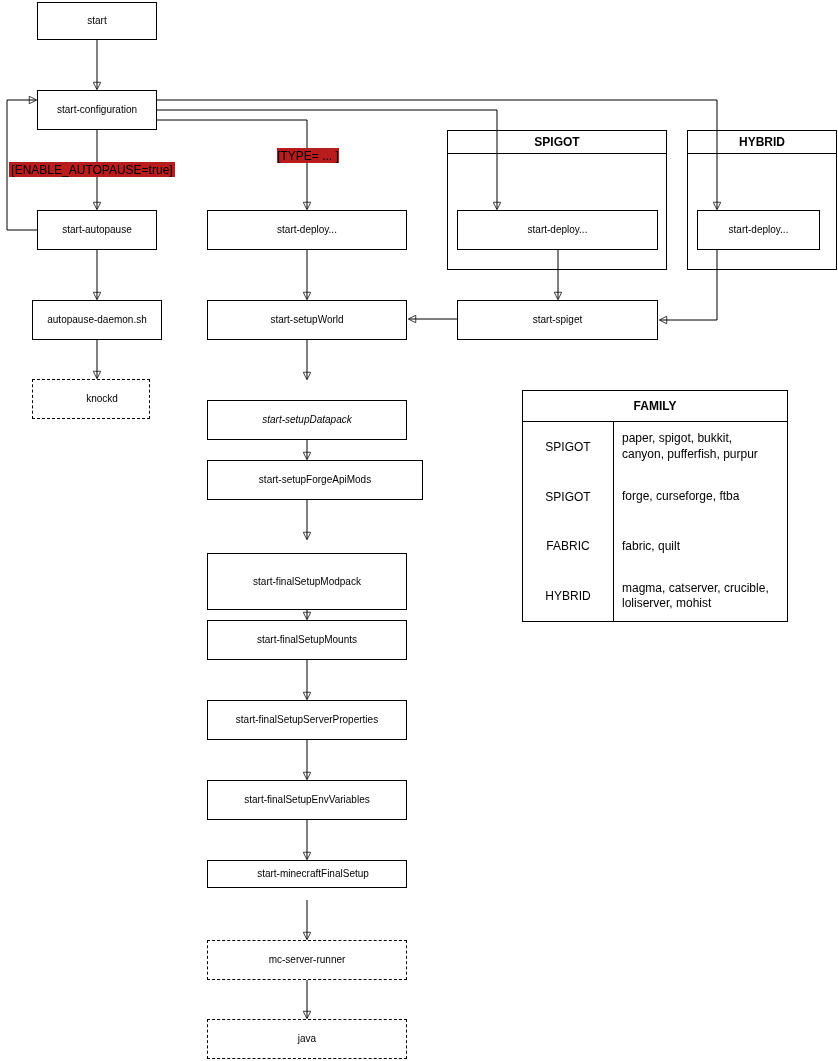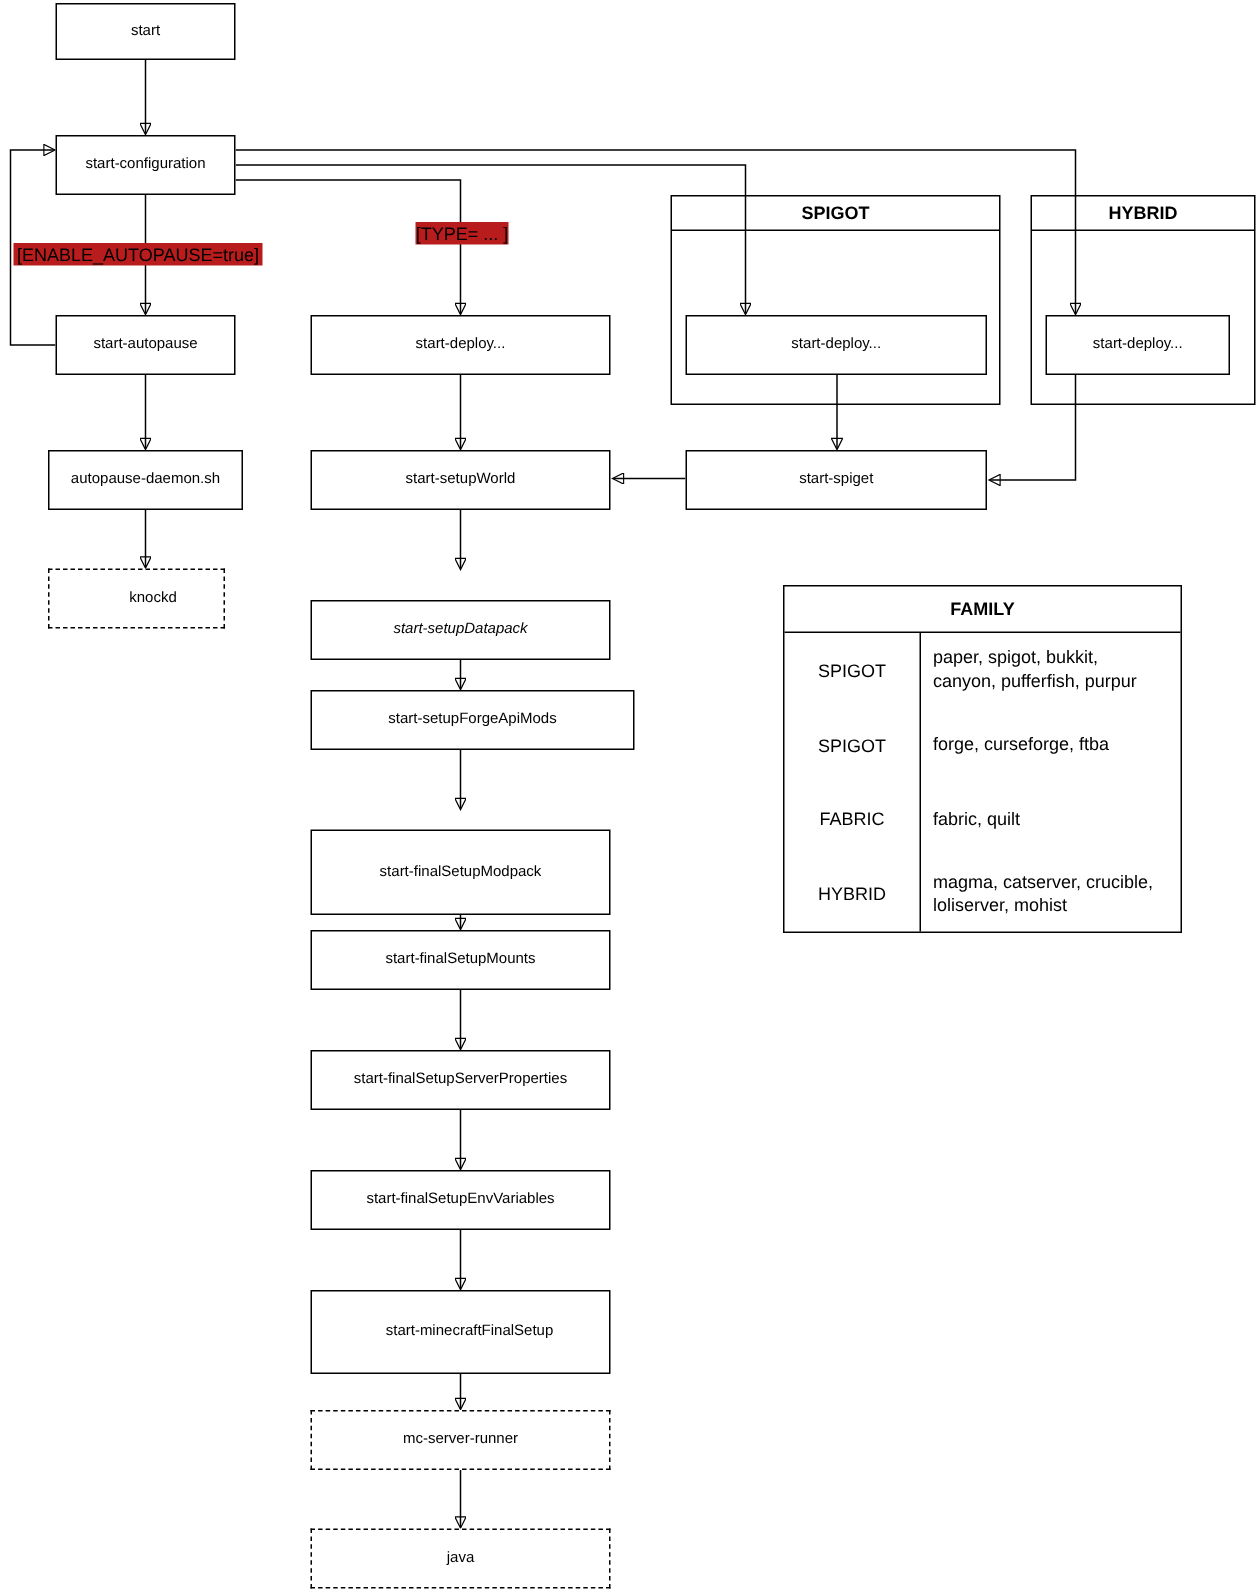--- a/index.html
+++ b/index.html
@@ -108,21 +108,21 @@
   <div class="node dashed" style="left:32px; top:379px; width:118px; height:40px;padding-left:22px;">knockd</div>
 
   <div class="node" style="left:207px; top:210px; width:200px; height:40px;">start-deploy...</div>
   <div class="node" style="left:207px; top:300px; width:200px; height:40px;">start-setupWorld</div>
   <div class="node" style="left:207px; top:400px; width:200px; height:40px;font-style:italic;">start-setupDatapack</div>
   <div class="node" style="left:207px; top:460px; width:216px; height:40px;">start-setupForgeApiMods</div>
   <div class="node" style="left:207px; top:540px; width:200px; height:57px;margin-top:13px;">start-finalSetupModpack</div>
   <div class="node" style="left:207px; top:620px; width:200px; height:40px;">start-finalSetupMounts</div>
   <div class="node" style="left:207px; top:700px; width:200px; height:40px;">start-finalSetupServerProperties</div>
   <div class="node" style="left:207px; top:780px; width:200px; height:40px;">start-finalSetupEnvVariables</div>
-  <div class="node" style="left:207px; top:860px; width:200px; height:56px;padding-left:12px;">start-minecraftFinalSetup</div>
+  <div class="node" style="left:207px; top:860px; width:200px; height:28px;padding-left:12px;">start-minecraftFinalSetup</div>
   <div class="node dashed" style="left:207px; top:940px; width:200px; height:40px;">mc-server-runner</div>
   <div class="node dashed" style="left:207px; top:1019px; width:200px; height:40px;">java</div>
 
   <div class="node" style="left:457px; top:210px; width:201px; height:40px;">start-deploy...</div>
   <div class="node" style="left:697px; top:210px; width:123px; height:40px;">start-deploy...</div>
   <div class="node" style="left:457px; top:300px; width:201px; height:40px;">start-spiget</div>
 
   <div class="ftable" style="left:522px; top:390px; width:266px; height:232px;">
     <div class="ftable-header">FAMILY</div>
     <div class="ftable-body">

